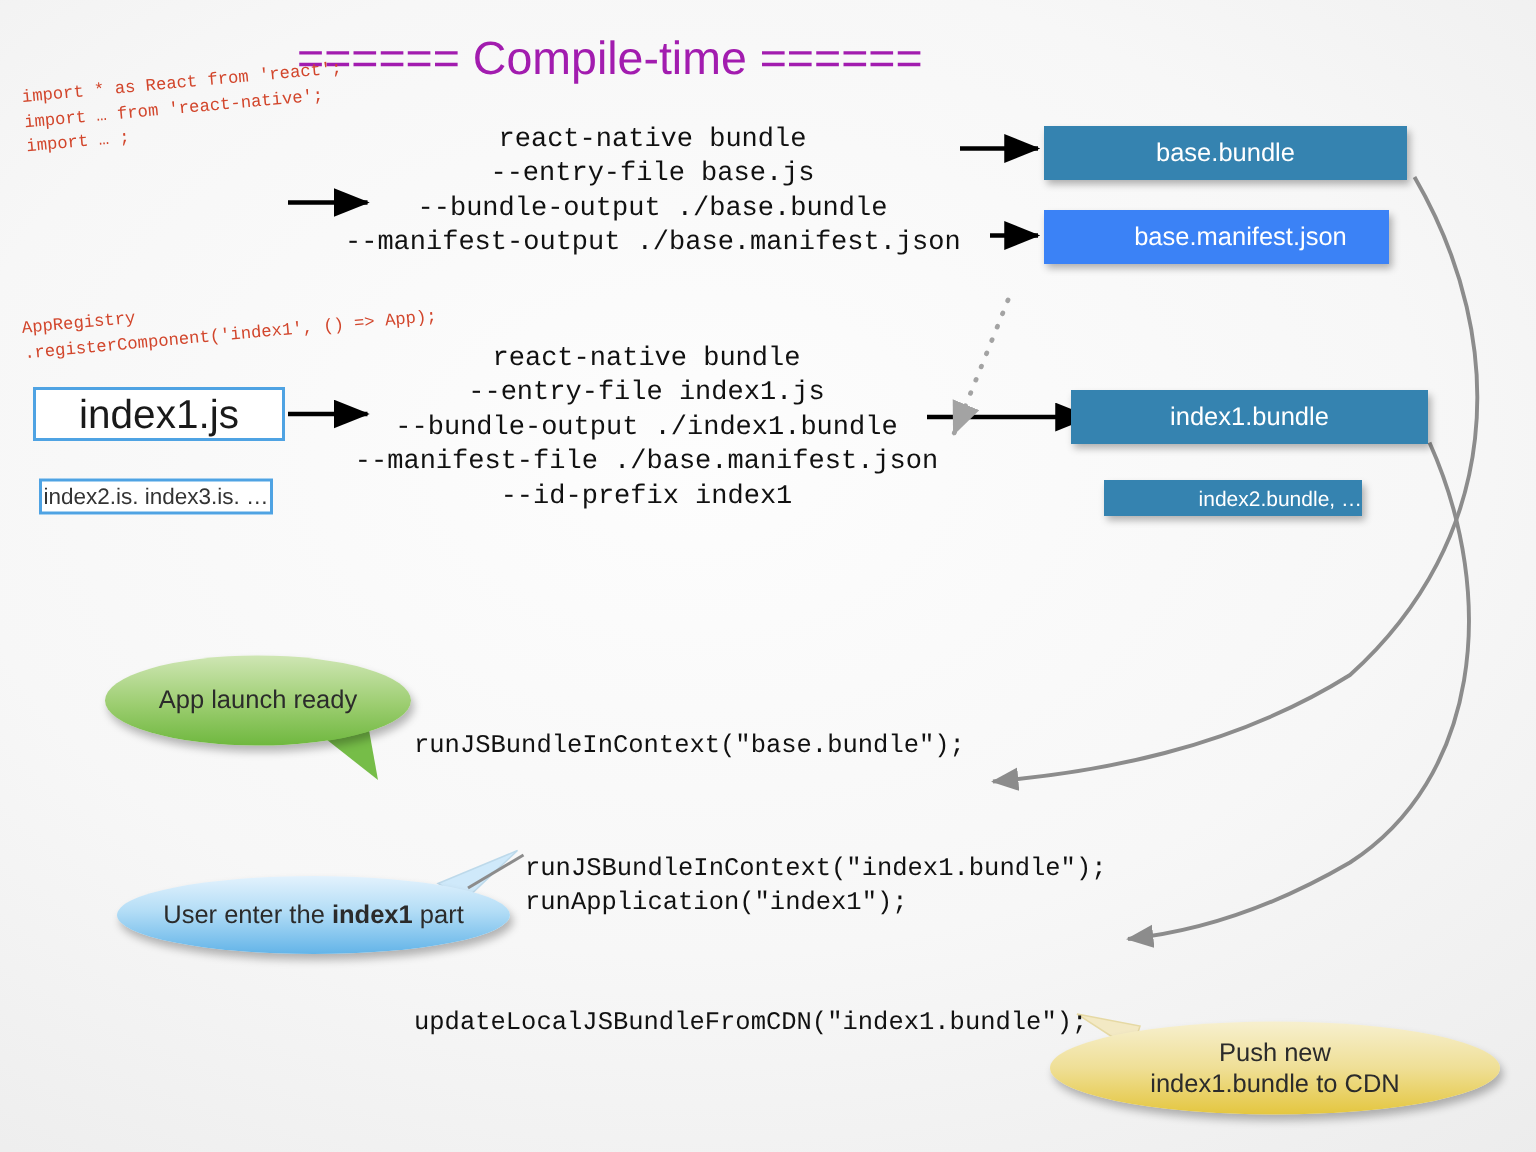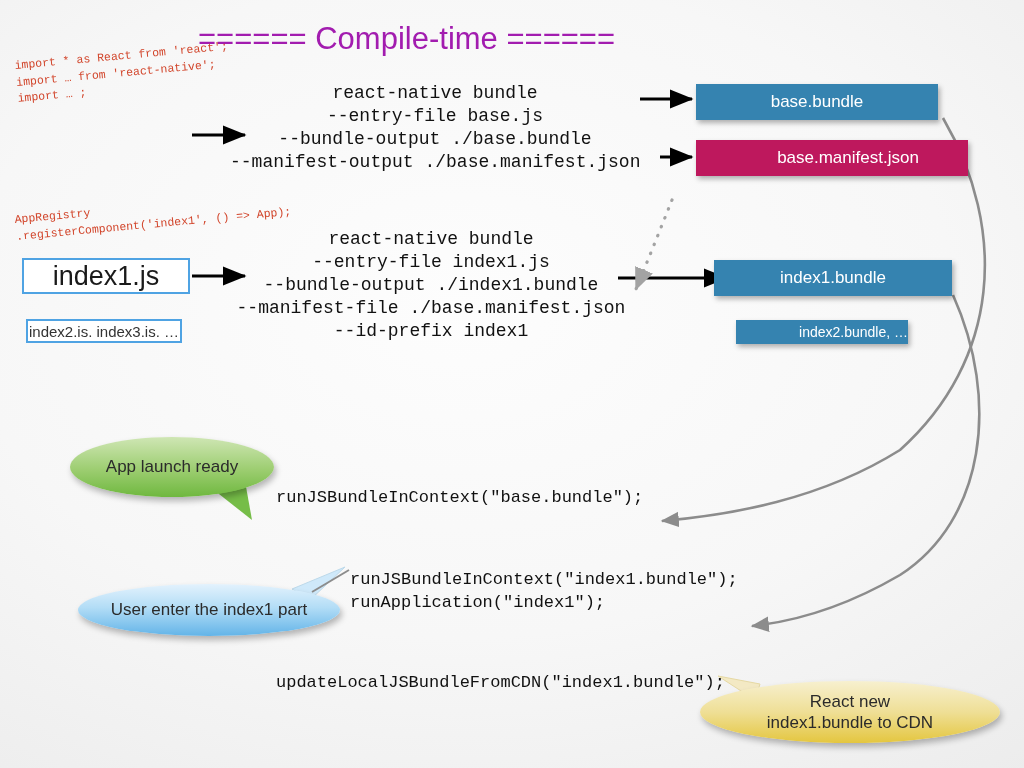--- a/index.html
+++ b/index.html
@@ -89,21 +89,21 @@
   .bubble.green{
     background:linear-gradient(to bottom,#cfe6b4 0%,#9ccd70 55%,#6fb83f 100%);
     align-items:center;
   }
   .bubble.blue{
     background:linear-gradient(to bottom,#e3f2fd 0%,#b3ddf6 45%,#63b4e8 100%);
   }
   .bubble.gold{
     background:linear-gradient(to bottom,#f7f0cf 0%,#efdf96 50%,#e4c63f 100%);
   }
-  .bubble b{font-weight:normal;}
+  .bubble b{font-weight:bold;}
 
   svg.overlay{position:absolute;left:0;top:0;width:1024px;height:768px;pointer-events:none;}
 </style>
 </head>
 <body>
 
 <div id="stage">
 
   <svg class="overlay" viewBox="0 0 1024 768">
     <defs>
@@ -150,21 +150,21 @@
 
   <div class="abs cmd" style="left:230px;top:82px;width:410px;">react-native bundle
 --entry-file base.js
 --bundle-output ./base.bundle
 --manifest-output ./base.manifest.json</div>
 
   <div class="abs artifact" style="left:696px;top:84px;width:242px;height:36px;background:#3583b0;">
     <span>base.bundle</span>
   </div>
 
-  <div class="abs artifact" style="left:696px;top:140px;width:272px;height:36px;background:#be185d;padding-left:32px;">
+  <div class="abs artifact" style="left:696px;top:140px;width:230px;height:36px;background:#3b82f6;padding-left:32px;">
     <span>base.manifest.json</span>
   </div>
 
   <div class="abs src-code" style="left:14px;top:212px;transform:rotate(-5.2deg);">AppRegistry
 .registerComponent('index1', () =&gt; App);</div>
 
   <div class="abs file-box" style="left:22px;top:258px;width:168px;height:36px;">
     <span>index1.js</span>
   </div>
 
@@ -198,17 +198,17 @@
       <span>User enter the </span><b>index1</b><span> part</span>
     </span>
   </div>
 
   <div class="abs runtime-code" style="left:350px;top:569px;">runJSBundleInContext("index1.bundle");
 runApplication("index1");</div>
 
   <div class="abs runtime-code" style="left:276px;top:672px;">updateLocalJSBundleFromCDN("index1.bundle");</div>
 
   <div class="bubble gold" style="left:700px;top:681px;width:300px;height:62px;flex-direction:column;">
-    <span>React new</span>
+    <span>Push new</span>
     <span>index1.bundle to CDN</span>
   </div>
 
 </div>
 
 </body></html>

